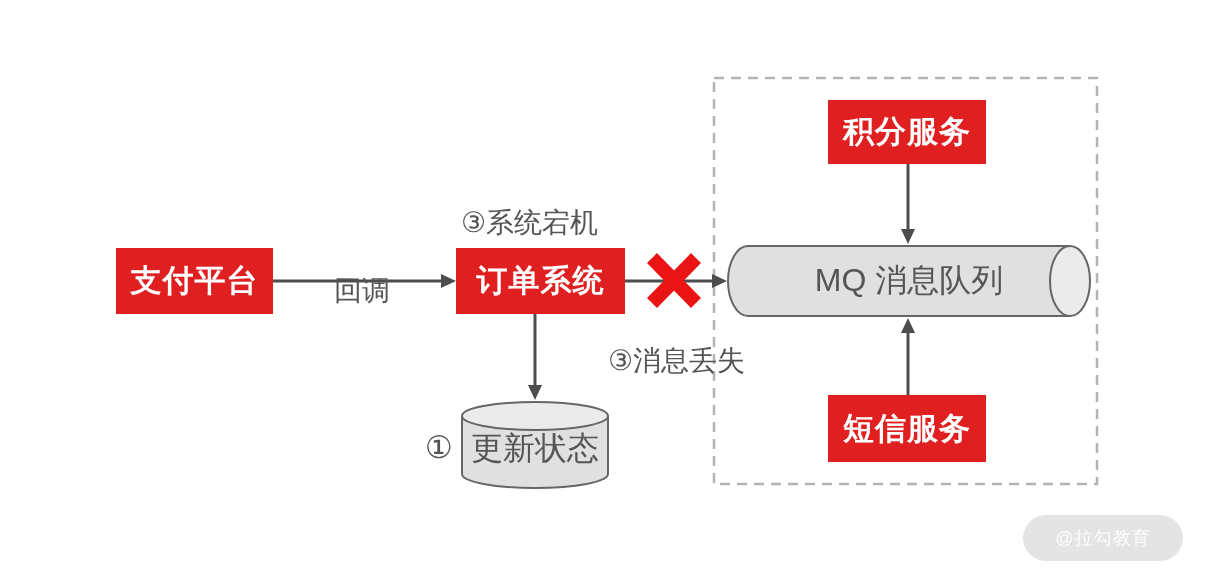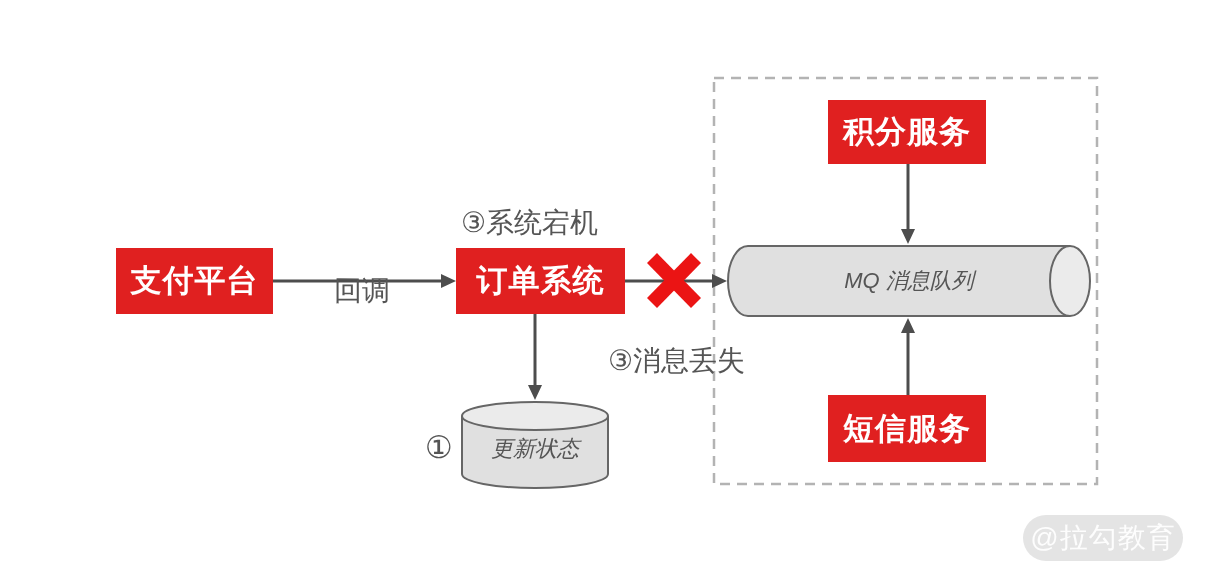--- a/index.html
+++ b/index.html
@@ -41,26 +41,25 @@
     font-size: 31px;
     font-weight: bold;
     letter-spacing: 1px;
     display: flex;
     align-items: center;
     justify-content: center;
   }
   .shape-label {
     position: absolute;
     color: var(--text-gray);
-    font-size: 22px;
+    font-size: 32px;
     display: flex;
     align-items: center;
     justify-content: center;
     pointer-events: none;
-    font-style: italic;
   }
   .annotation {
     position: absolute;
     color: var(--text-gray);
     font-size: 28px;
     white-space: nowrap;
   }
   .annotation.center { text-align: center; }
   .step-circle {
     position: absolute;
@@ -68,21 +67,21 @@
     font-size: 31px;
     line-height: 1;
   }
   #watermark {
     position: absolute;
     left: 1023px; top: 515px;
     width: 160px; height: 46px;
     border-radius: 23px;
     background: var(--watermark-bg);
     color: var(--watermark-text);
-    font-size: 28px;
+    font-size: 18px;
     letter-spacing: 1px;
     display: flex;
     align-items: center;
     justify-content: center;
   }
   
   #node-payment { left: 116px; top: 248px; width: 157px; height: 66px; }
   #node-order   { left: 456px; top: 248px; width: 169px; height: 66px; }
   #node-points  { left: 828px; top: 100px; width: 158px; height: 64px; }
   #node-sms     { left: 828px; top: 395px; width: 158px; height: 67px; }

